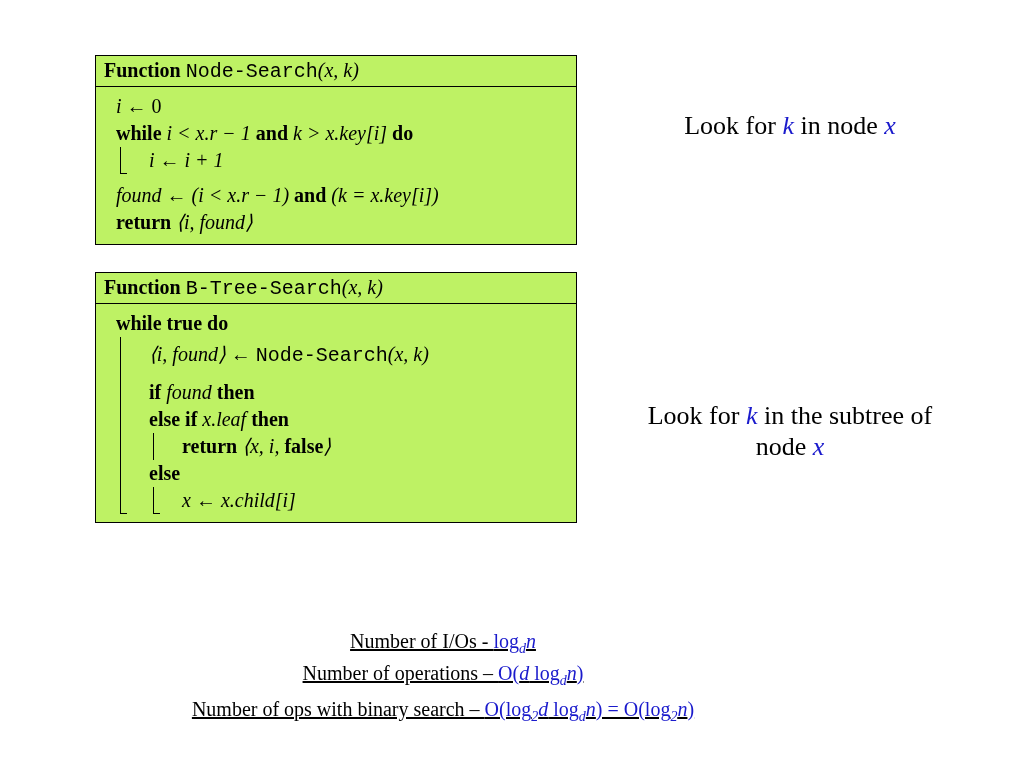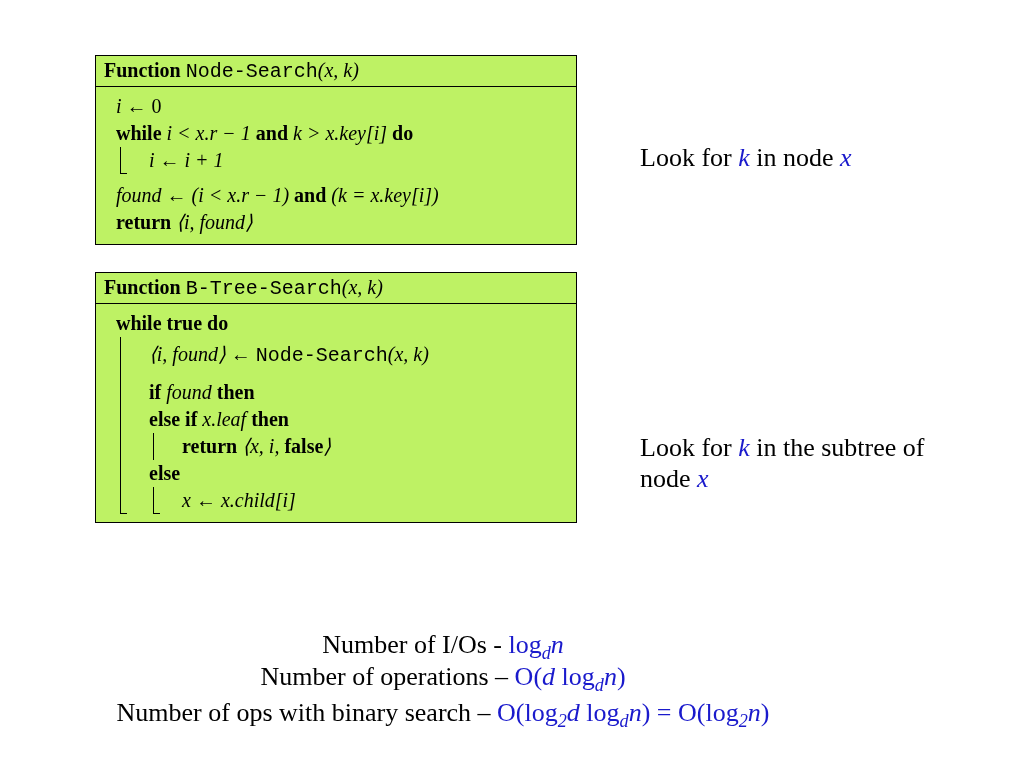--- a/index.html
+++ b/index.html
@@ -39,33 +39,33 @@
     content: "";
     position: absolute;
     left: 0;
     bottom: 0;
     width: 6px;
     border-bottom: 1px solid #000;
   }
   .annot {
     position: absolute;
     font-size: 26px;
-    text-align: left;
+    text-align: center;
     line-height: 1.2;
     width: 300px;
-    margin-top: 32px;
   }
   .blue { color: #1a1acc; }
   .green { color: #000000; }
   .bottom {
     position: absolute;
     width: 886px;
     text-align: center;
-    font-size: 26px;
+    font-size: 20px;
     line-height: 1.3;
+    text-decoration: underline;
   }
   sub { font-size: 0.7em; font-style: italic; }
 </style>
 </head>
 <body>
 
 <div class="algobox" style="left:95px; top:55px; width:480px;">
   <div class="algohead">
     <span class="kw">Function</span>
     <span class="mono">Node-Search</span><span class="it">(x, k)</span>

